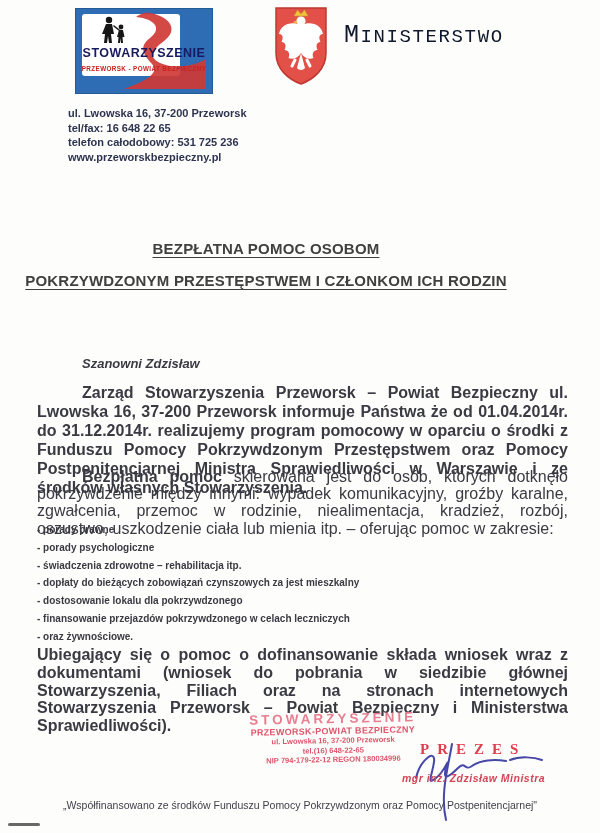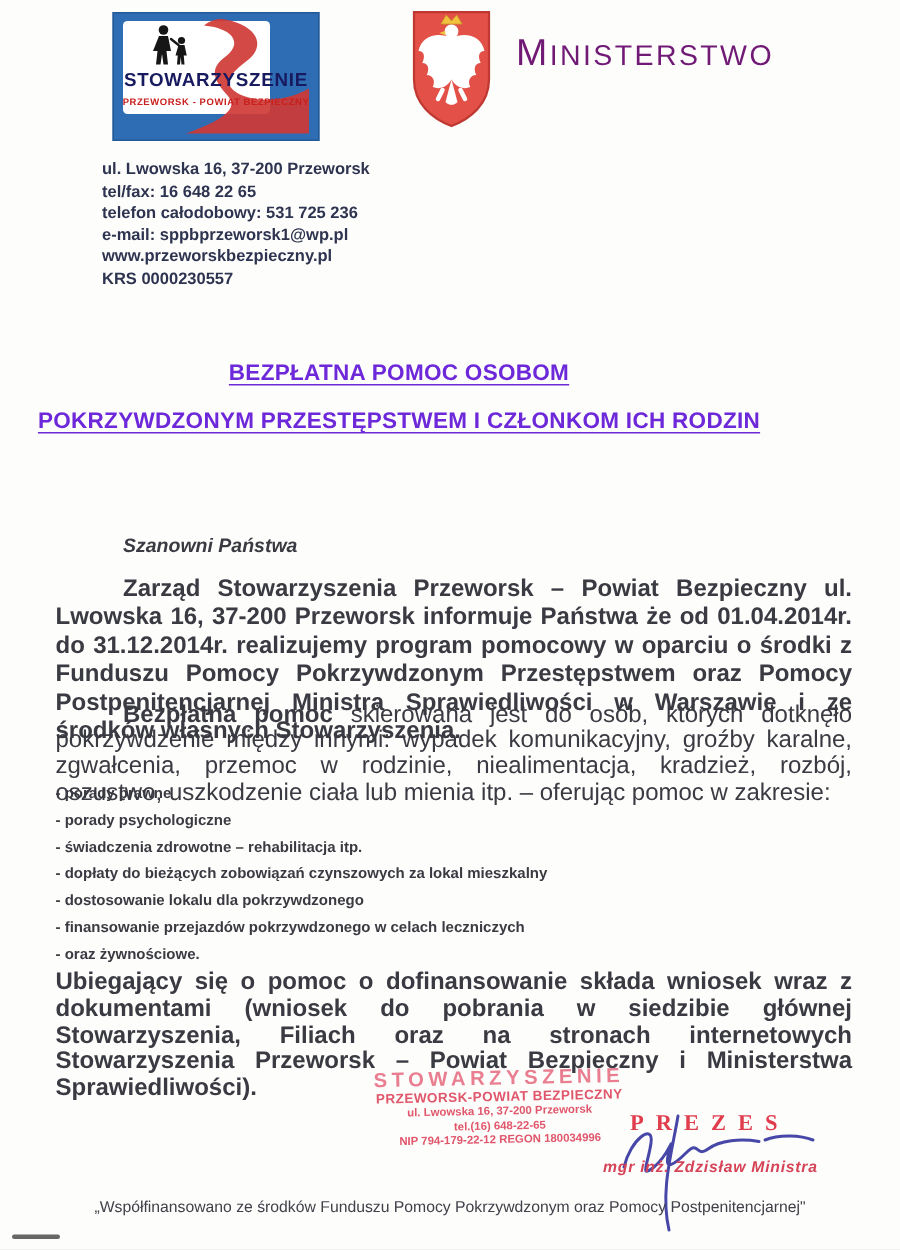--- a/index.html
+++ b/index.html
@@ -17,30 +17,30 @@
                 background:#ffffff; border-radius:3px; }
   .logo-figures { position:absolute; left:24px; top:7px; }
   .logo-title { position:absolute; left:0; right:0; top:37px; text-align:center;
                 font-weight:bold; font-size:12.5px; letter-spacing:.5px; color:#181a60; }
   .logo-sub { position:absolute; left:0; right:0; top:56px; text-align:center;
               font-weight:bold; font-size:6.3px; letter-spacing:.4px; color:#c8201e; }
 
   
   .emblem { position:absolute; left:272px; top:5px; }
   .ministry { position:absolute; left:344px; top:22px;
-              font-family:Liberation Sans, sans-serif; color:#701a75; }
+              font-family:Liberation Mono, monospace; color:#0f172a; }
   .ministry-line { font-size:19px; letter-spacing:1.6px; text-transform:uppercase; line-height:27px; }
   .ministry-line::first-letter { font-size:25px; }
 
   
   .contact { position:absolute; left:68px; top:106px; font-size:11px; font-weight:bold;
              color:#2e3450; line-height:14.6px; }
 
   
-  .title-block { position:absolute; left:0; width:532px; top:240px; text-align:center; color:#6d28d9; }
+  .title-block { position:absolute; left:0; width:532px; top:240px; text-align:center; color:#404040; }
   .title-line { font-size:15px; font-weight:bold; text-decoration:underline;
                 text-underline-offset:3px; margin-bottom:15px; letter-spacing:.2px; }
 
   
   .salutation { position:absolute; left:82px; top:356px; font-size:13px;
                 font-weight:bold; font-style:italic; color:#3a3a42; }
   .para { position:absolute; left:37px; width:531px; text-align:justify; font-size:16px; }
   .para1 { top:383px; line-height:19px; font-weight:bold; text-indent:45px; }
   .para2 { top:468px; line-height:17.2px; text-indent:45px; }
   .para2 .lead { font-weight:bold; }
@@ -96,43 +96,41 @@
     <path d="M23 55 l-3 6 M35 55 l3 6" stroke="#ffffff" stroke-width="3" stroke-linecap="round"></path>
   </svg>
   <div class="ministry">
     <div class="ministry-line">Ministerstwo</div>
   </div>
 
   <div class="contact">
     <div>ul. Lwowska 16,  37-200 Przeworsk</div>
     <div>tel/fax: 16 648 22 65</div>
     <div>telefon całodobowy: 531 725 236</div>
-    <div>e-mail: sppbprzeworsk1@wp.pl</div>
     <div>www.przeworskbezpieczny.pl</div>
-    <div>KRS 0000230557</div>
   </div>
 
   <div class="title-block">
     <div class="title-line">BEZPŁATNA POMOC OSOBOM</div>
     <div class="title-line">POKRZYWDZONYM PRZESTĘPSTWEM I CZŁONKOM ICH RODZIN</div>
   </div>
 
-  <div class="salutation">Szanowni Państwa</div>
+  <div class="salutation">Szanowni Zdzisław</div>
 
   <div class="para para1">Zarząd Stowarzyszenia Przeworsk – Powiat Bezpieczny ul. Lwowska 16, 37-200 Przeworsk informuje Państwa że od 01.04.2014r. do 31.12.2014r. realizujemy program pomocowy w oparciu o środki z Funduszu Pomocy Pokrzywdzonym Przestępstwem oraz Pomocy Postpenitencjarnej Ministra Sprawiedliwości w Warszawie i ze środków własnych Stowarzyszenia.</div>
 
   <div class="para para2">
     <span class="lead">Bezpłatna pomoc</span><span> skierowana jest do osób, których dotknęło pokrzywdzenie między innymi: wypadek komunikacyjny, groźby karalne, zgwałcenia, przemoc w rodzinie, niealimentacja, kradzież, rozbój, oszustwo, uszkodzenie ciała lub mienia itp. – oferując pomoc w zakresie:</span>
   </div>
 
   <div class="services">
     <div>- porady prawne</div>
     <div>- porady psychologiczne</div>
     <div>- świadczenia zdrowotne – rehabilitacja itp.</div>
-    <div>- dopłaty do bieżących zobowiązań czynszowych za lokal mieszkalny</div>
+    <div>- dopłaty do bieżących zobowiązań czynszowych za jest mieszkalny</div>
     <div>- dostosowanie lokalu dla pokrzywdzonego</div>
     <div>- finansowanie przejazdów pokrzywdzonego w celach leczniczych</div>
     <div>- oraz żywnościowe.</div>
   </div>
 
   <div class="para para3">Ubiegający się o pomoc o dofinansowanie składa wniosek wraz z dokumentami (wniosek do pobrania w siedzibie głównej Stowarzyszenia, Filiach oraz na stronach internetowych Stowarzyszenia Przeworsk – Powiat Bezpieczny i Ministerstwa Sprawiedliwości).</div>
 
   <div class="stamp-org">
     <div class="s1">STOWARZYSZENIE</div>
     <div class="s2">PRZEWORSK-POWIAT BEZPIECZNY</div>

